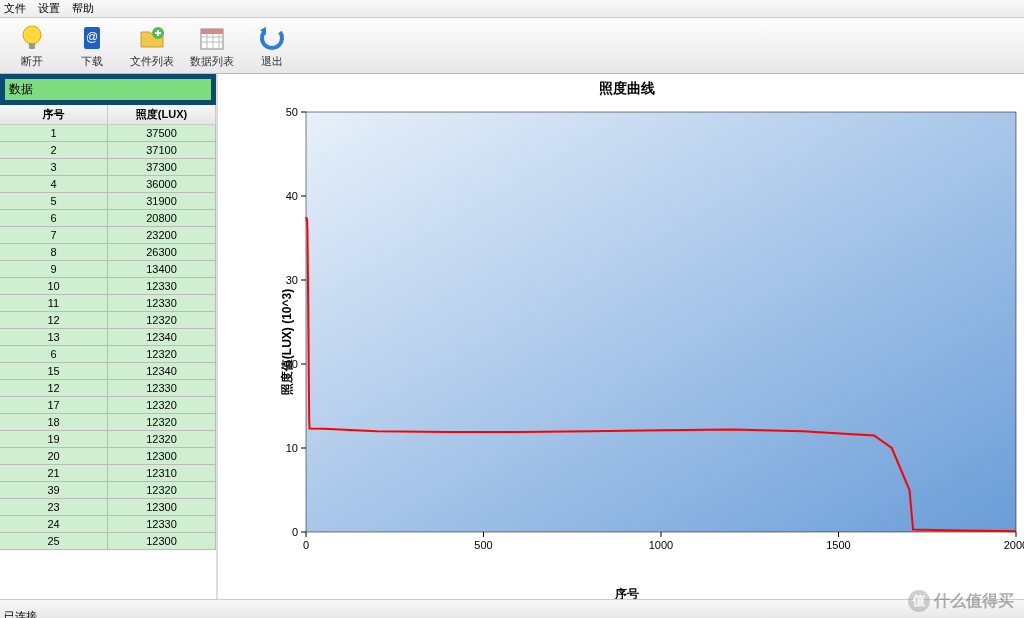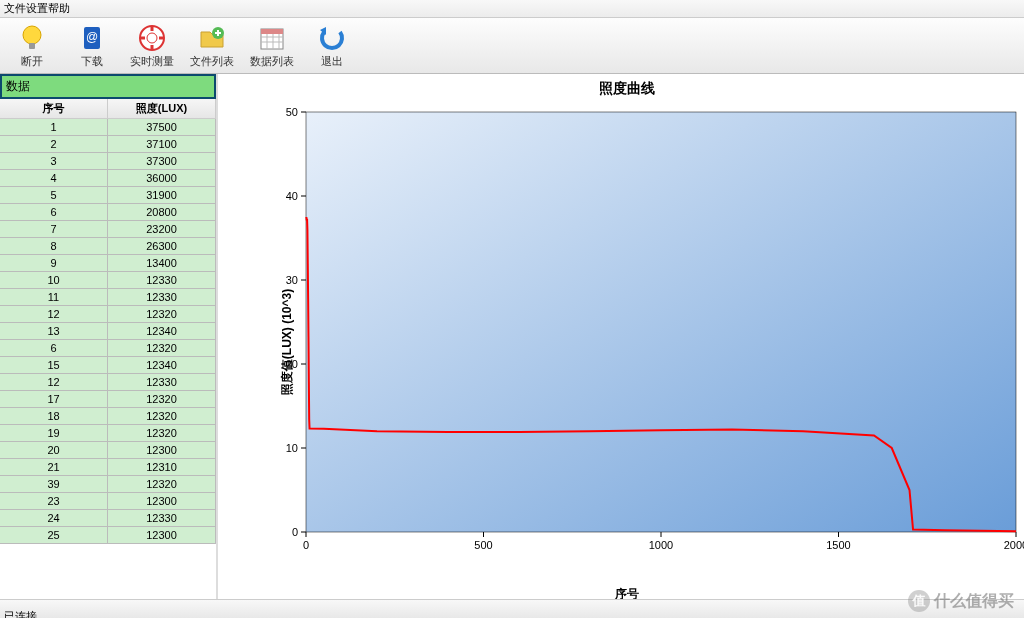--- a/index.html
+++ b/index.html
@@ -1,24 +1,24 @@
 <!DOCTYPE html>
 <html><head>
 <meta charset="utf-8">
 <style>
 * { margin:0; padding:0; box-sizing:border-box; font-family:"Microsoft YaHei","SimSun",sans-serif; }
 body { width:1024px; height:618px; background:#efefef; overflow:hidden; position:relative; }
-.menubar { height:18px; background:linear-gradient(#f8f8f8,#ececec); border-bottom:1px solid #ccc; font-size:11px; padding:1px 4px; display:flex; gap:0; }
+.menubar { height:18px; background:linear-gradient(#f8f8f8,#ececec); border-bottom:1px solid #ccc; font-size:11px; padding:1px 4px; display:flex; gap:12px; }
 .menubar span { cursor:default; }
 .toolbar { height:56px; background:linear-gradient(#fdfdfd,#e8e8e8); border-bottom:1px solid #bbb; display:flex; padding:2px 6px; gap:8px; }
 .tool { width:52px; display:flex; flex-direction:column; align-items:center; justify-content:center; font-size:11px; color:#333; cursor:pointer; }
 .tool .ic { width:32px; height:32px; display:flex; align-items:center; justify-content:center; }
 .main { display:flex; height:calc(100% - 92px); }
 .left { width:232px; border-right:2px solid #ddd; display:flex; flex-direction:column; background:#fff; }
-.left-hdr { background:#7edb7e; color:#000; font-size:12px; padding:2px 4px; border:2px solid #0c4a6e; }
+.left-hdr { background:#7edb7e; color:#000; font-size:12px; padding:2px 4px; border:5px solid #0c4a6e; }
 .thead { display:flex; background:linear-gradient(#f6f6f6,#e6e6e6); border-bottom:1px solid #ccc; font-size:11px; font-weight:bold; }
 .thead div { padding:2px 0; text-align:center; border-right:1px solid #ccc; }
 .tbody { flex:1; overflow-y:scroll; }
 .row { display:flex; font-size:11px; background:#d0eed0; border-bottom:1px solid #bbb; }
 .row div { text-align:center; padding:2px 0; border-right:1px solid #bbb; }
 .c1 { width:108px; } .c2 { width:108px; }
 .tbody::-webkit-scrollbar{width:16px;} .tbody::-webkit-scrollbar-track{background:#f0f0f0;border-left:1px solid #ccc;} .tbody::-webkit-scrollbar-thumb{background:#c8c8c8;border:1px solid #aaa;}
 .right { flex:1; background:#fff; position:relative; padding:6px 10px; }
 .chart-title { text-align:center; font-size:14px; font-weight:bold; margin-bottom:4px; }
 .plot-wrap { position:relative; width:760px; height:480px; margin-left:38px; }
@@ -48,30 +48,20 @@
     <span>断开</span>
     </div>
   <div class="tool">
     <div class="ic">
         <svg width="28" height="28">
           <rect x="6" y="3" width="16" height="22" fill="#1e5fbf" rx="2"></rect>
           <text x="14" y="17" text-anchor="middle" fill="#fff" font-size="12">@</text>
         </svg>
       </div>
     <span>下载</span>
-    </div>
-  <div class="tool">
-    <div class="ic">
-        <svg width="28" height="28">
-          <circle cx="14" cy="14" r="12" fill="#fff" stroke="#d33" stroke-width="2"></circle>
-          <circle cx="14" cy="14" r="5" fill="#fff" stroke="#d33"></circle>
-          <path d="M14 2v5M14 21v5M2 14h5M21 14h5" stroke="#d33" stroke-width="3"></path>
-        </svg>
-      </div>
-    <span>实时测量</span>
     </div>
   <div class="tool">
     <div class="ic">
         <svg width="28" height="28">
           <path d="M3 8h9l3 3h10v12H3z" fill="#f0c94a" stroke="#c9a030"></path>
           <circle cx="20" cy="9" r="6" fill="#5b5"></circle>
           <path d="M20 6v6M17 9h6" stroke="#fff" stroke-width="2"></path>
         </svg>
       </div>
     <span>文件列表</span>

